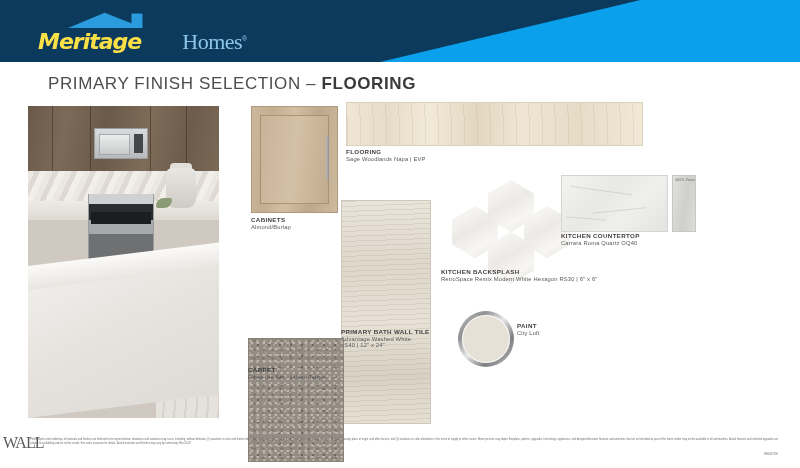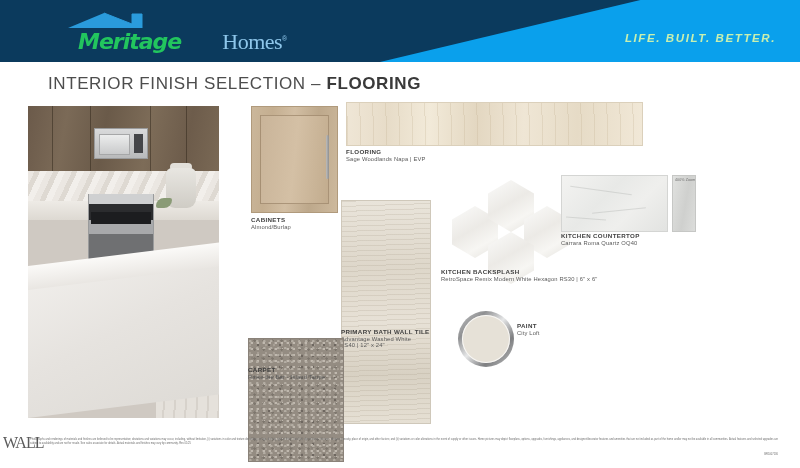--- a/index.html
+++ b/index.html
@@ -42,26 +42,25 @@
   }
   .logo-text {
     position: absolute;
     left: 0; top: 15px;
     font-size: 22px;
     letter-spacing: -0.4px;
     white-space: nowrap;
     line-height: 26px;
   }
   .logo-meritage {
-    color: #22c55e;
+    color: #fde047;
     font-weight: bold;
     font-style: italic;
     font-family: "DejaVu Sans", sans-serif;
     letter-spacing: -1px;
-    margin-left: 40px;
   }
   .logo-homes {
     color: #8ec6ea;
     font-weight: normal;
     font-family: "Liberation Serif", serif;
     letter-spacing: -0.5px;
     margin-left: 41px;
   }
   .logo-tm {
     color: #8ec6ea;
@@ -331,25 +330,24 @@
   <div class="header-diag"></div>
   <div class="logo-wrap">
     <svg class="logo-roof" viewBox="0 0 104 18">
       <path d="M2 17 L38 2 L66 13 L66 3 L76 3 L76 17 Z" fill="#2a9bdc"></path>
       <path d="M38 2 L66 13 L66 3 L76 3 L76 17" fill="none" stroke="#2a9bdc" stroke-width="1"></path>
     </svg>
     <div class="logo-text">
       <span class="logo-meritage">Meritage</span><span class="logo-homes">Homes</span><span class="logo-tm">®</span>
     </div>
   </div>
-  <div class="tagline">LIFE. BUILT. BETTER.</div>
 </div>
 
 <div class="page-title">
-  <span>INTERIOR FINISH SELECTION – </span><b>FLOORING</b>
+  <span>PRIMARY FINISH SELECTION – </span><b>FLOORING</b>
 </div>
 
 <div class="board">
 
   <div class="photo">
     <div class="ph-upper-cab"></div>
     <div class="ph-cab-line" style="left:24px"></div>
     <div class="ph-cab-line" style="left:62px"></div>
     <div class="ph-cab-line" style="left:122px"></div>
     <div class="ph-cab-line" style="left:158px"></div>

